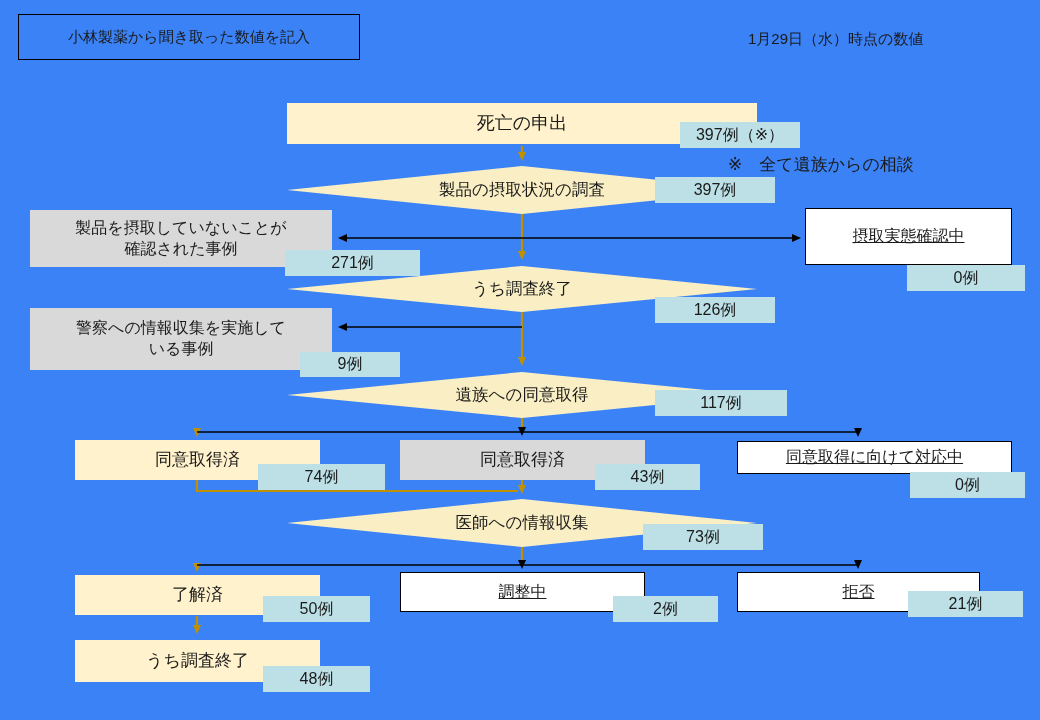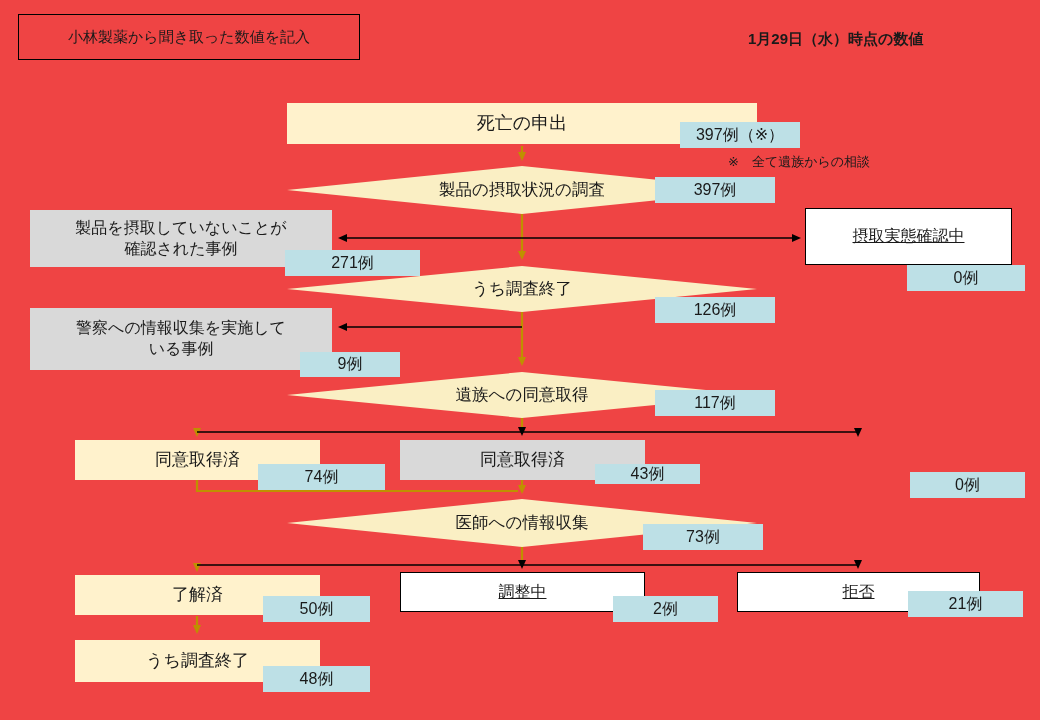--- a/index.html
+++ b/index.html
@@ -1,39 +1,39 @@
 <!DOCTYPE html>
 <html><head>
 <meta charset="utf-8">
 <style>
   * { margin: 0; padding: 0; box-sizing: border-box; }
   html,body { background: #ffffff; }
   body { font-family: "Liberation Sans", "DejaVu Sans", sans-serif; color: #1a1a1a; }
-  #canvas { position: relative; width: 1040px; height: 720px; background: #ef4444; overflow: hidden; }
+  #canvas { position: relative; width: 1040px; height: 720px; background: #3b82f6; overflow: hidden; }
 
   .arrows { position: absolute; left: 0; top: 0; }
 
   .node { position: absolute; display: flex; align-items: center; justify-content: center;
           text-align: center; line-height: 1.3; }
   .rect-yellow { background: #FFF2CC; font-size: 17px; }
   .rect-gray   { background: #D9D9D9; font-size: 16px; }
   .rect-white  { background: #ffffff; border: 1.5px solid #000; font-size: 16px; text-decoration: underline; }
   .diamond { background: #FAEFC4; font-size: 16.5px;
              clip-path: polygon(50% 0, 100% 50%, 50% 100%, 0 50%); }
 
   .wrap-narrow { display: inline-block; max-width: 222px; }
 
   .badge { position: absolute; display: flex; align-items: center; justify-content: center;
            background: #BDE0E6; font-size: 16px; }
 
   .notebox { position: absolute; left: 18px; top: 14px; width: 342px; height: 46px;
              border: 1.6px solid #000; display: flex; align-items: center; justify-content: center;
              font-size: 15px; }
-  .datelabel { position: absolute; left: 748px; top: 30px; font-size: 15px; font-weight: bold; }
-  .footnote  { position: absolute; left: 728px; top: 153px; font-size: 13px; }
+  .datelabel { position: absolute; left: 748px; top: 30px; font-size: 15px; }
+  .footnote  { position: absolute; left: 728px; top: 153px; font-size: 17px; }
 </style>
 </head>
 <body>
 
 <div id="canvas">
 
   <svg class="arrows" width="1040" height="720">
     <defs>
       <marker id="ag" markerUnits="userSpaceOnUse" markerWidth="10" markerHeight="9" refX="7" refY="4" orient="auto">
         <path d="M0,0 L9,4 L0,8 z" fill="#BF9000"></path>
@@ -102,20 +102,23 @@
   </div>
 
   <div class="node rect-yellow" style="left:75px;top:440px;width:245px;height:40px">
     <span>同意取得済</span>
   </div>
 
   <div class="node rect-gray" style="left:400px;top:440px;width:245px;height:40px;font-size:17px">
     <span>同意取得済</span>
   </div>
 
+  <div class="node rect-white" style="left:737px;top:441px;width:275px;height:33px">
+    <span>同意取得に向けて対応中</span>
+  </div>
 
   <div class="node diamond" style="left:287px;top:499px;width:470px;height:48px">
     <span>医師への情報収集</span>
   </div>
 
   <div class="node rect-white" style="left:400px;top:572px;width:245px;height:40px">
     <span>調整中</span>
   </div>
 
   <div class="node rect-yellow" style="left:75px;top:575px;width:245px;height:40px">
@@ -129,23 +132,23 @@
   <div class="node rect-yellow" style="left:75px;top:640px;width:245px;height:42px">
     <span>うち調査終了</span>
   </div>
 
   <div class="badge" style="left:680px;top:122px;width:120px;height:26px">397例（※）</div>
   <div class="badge" style="left:655px;top:177px;width:120px;height:26px">397例</div>
   <div class="badge" style="left:285px;top:250px;width:135px;height:26px">271例</div>
   <div class="badge" style="left:907px;top:265px;width:118px;height:26px">0例</div>
   <div class="badge" style="left:655px;top:297px;width:120px;height:26px">126例</div>
   <div class="badge" style="left:300px;top:352px;width:100px;height:25px">9例</div>
-  <div class="badge" style="left:655px;top:390px;width:120px;height:26px">117例</div>
+  <div class="badge" style="left:655px;top:390px;width:132px;height:26px">117例</div>
   <div class="badge" style="left:258px;top:464px;width:127px;height:26px">74例</div>
-  <div class="badge" style="left:595px;top:464px;width:105px;height:20px">43例</div>
+  <div class="badge" style="left:595px;top:464px;width:105px;height:26px">43例</div>
   <div class="badge" style="left:910px;top:472px;width:115px;height:26px">0例</div>
   <div class="badge" style="left:643px;top:524px;width:120px;height:26px">73例</div>
   <div class="badge" style="left:263px;top:596px;width:107px;height:26px">50例</div>
   <div class="badge" style="left:613px;top:596px;width:105px;height:26px">2例</div>
   <div class="badge" style="left:908px;top:591px;width:115px;height:26px">21例</div>
   <div class="badge" style="left:263px;top:666px;width:107px;height:26px">48例</div>
 
 </div>
 
 </body></html>

